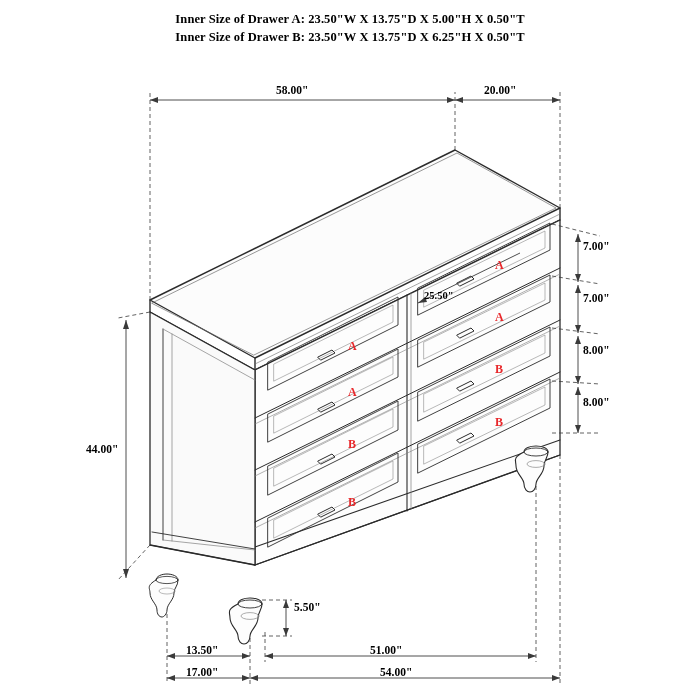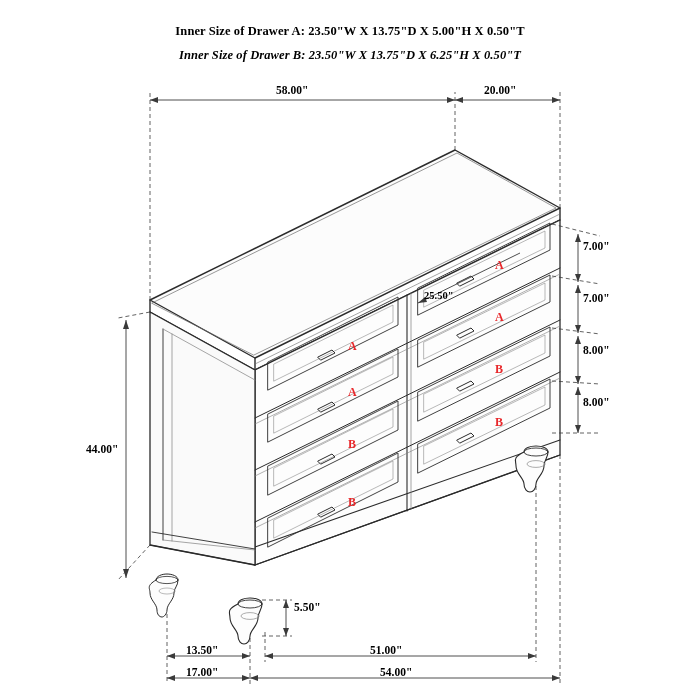--- a/index.html
+++ b/index.html
@@ -20,24 +20,23 @@
     height: 700px;
   }
   .hdr {
     position: absolute;
     left: 0;
     width: 700px;
     text-align: center;
     font-weight: bold;
     font-size: 12.5px;
     letter-spacing: 0.1px;
-    margin-top: 12px;
   }
   #hdr1 { top: 12px; }
-  #hdr2 { top: 36px; font-style: italic; }
+  #hdr2 { top: 30px; }
 
   svg#drawing {
     position: absolute;
     left: 0;
     top: 0;
   }
   .dimtext {
     position: absolute;
     font-family: "Liberation Serif", serif;
     font-size: 11.5px;

